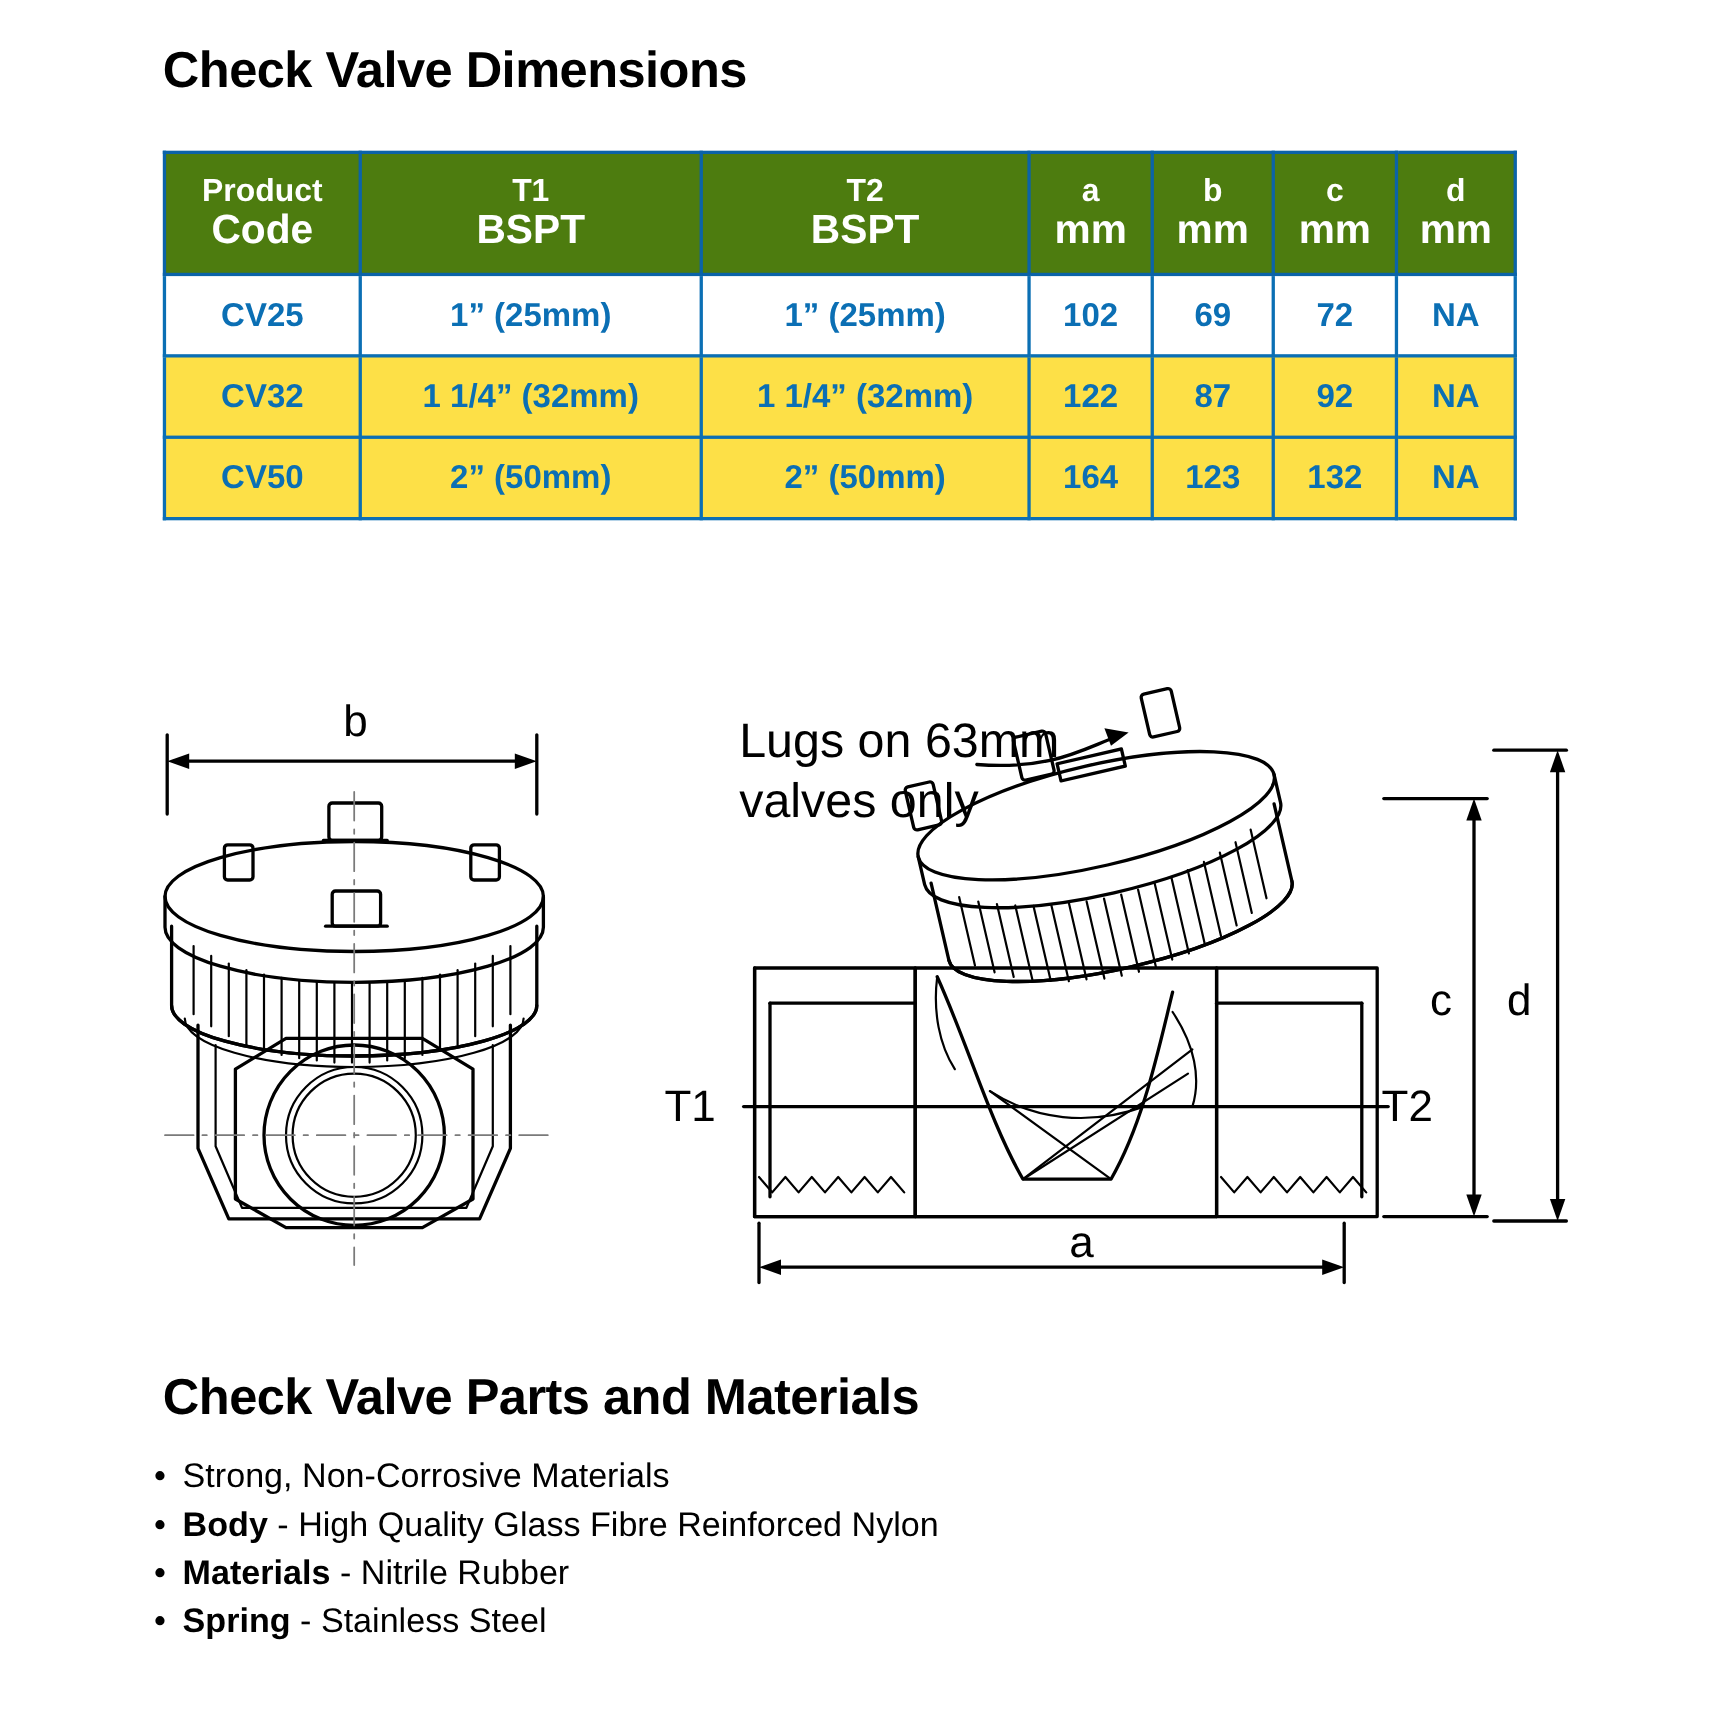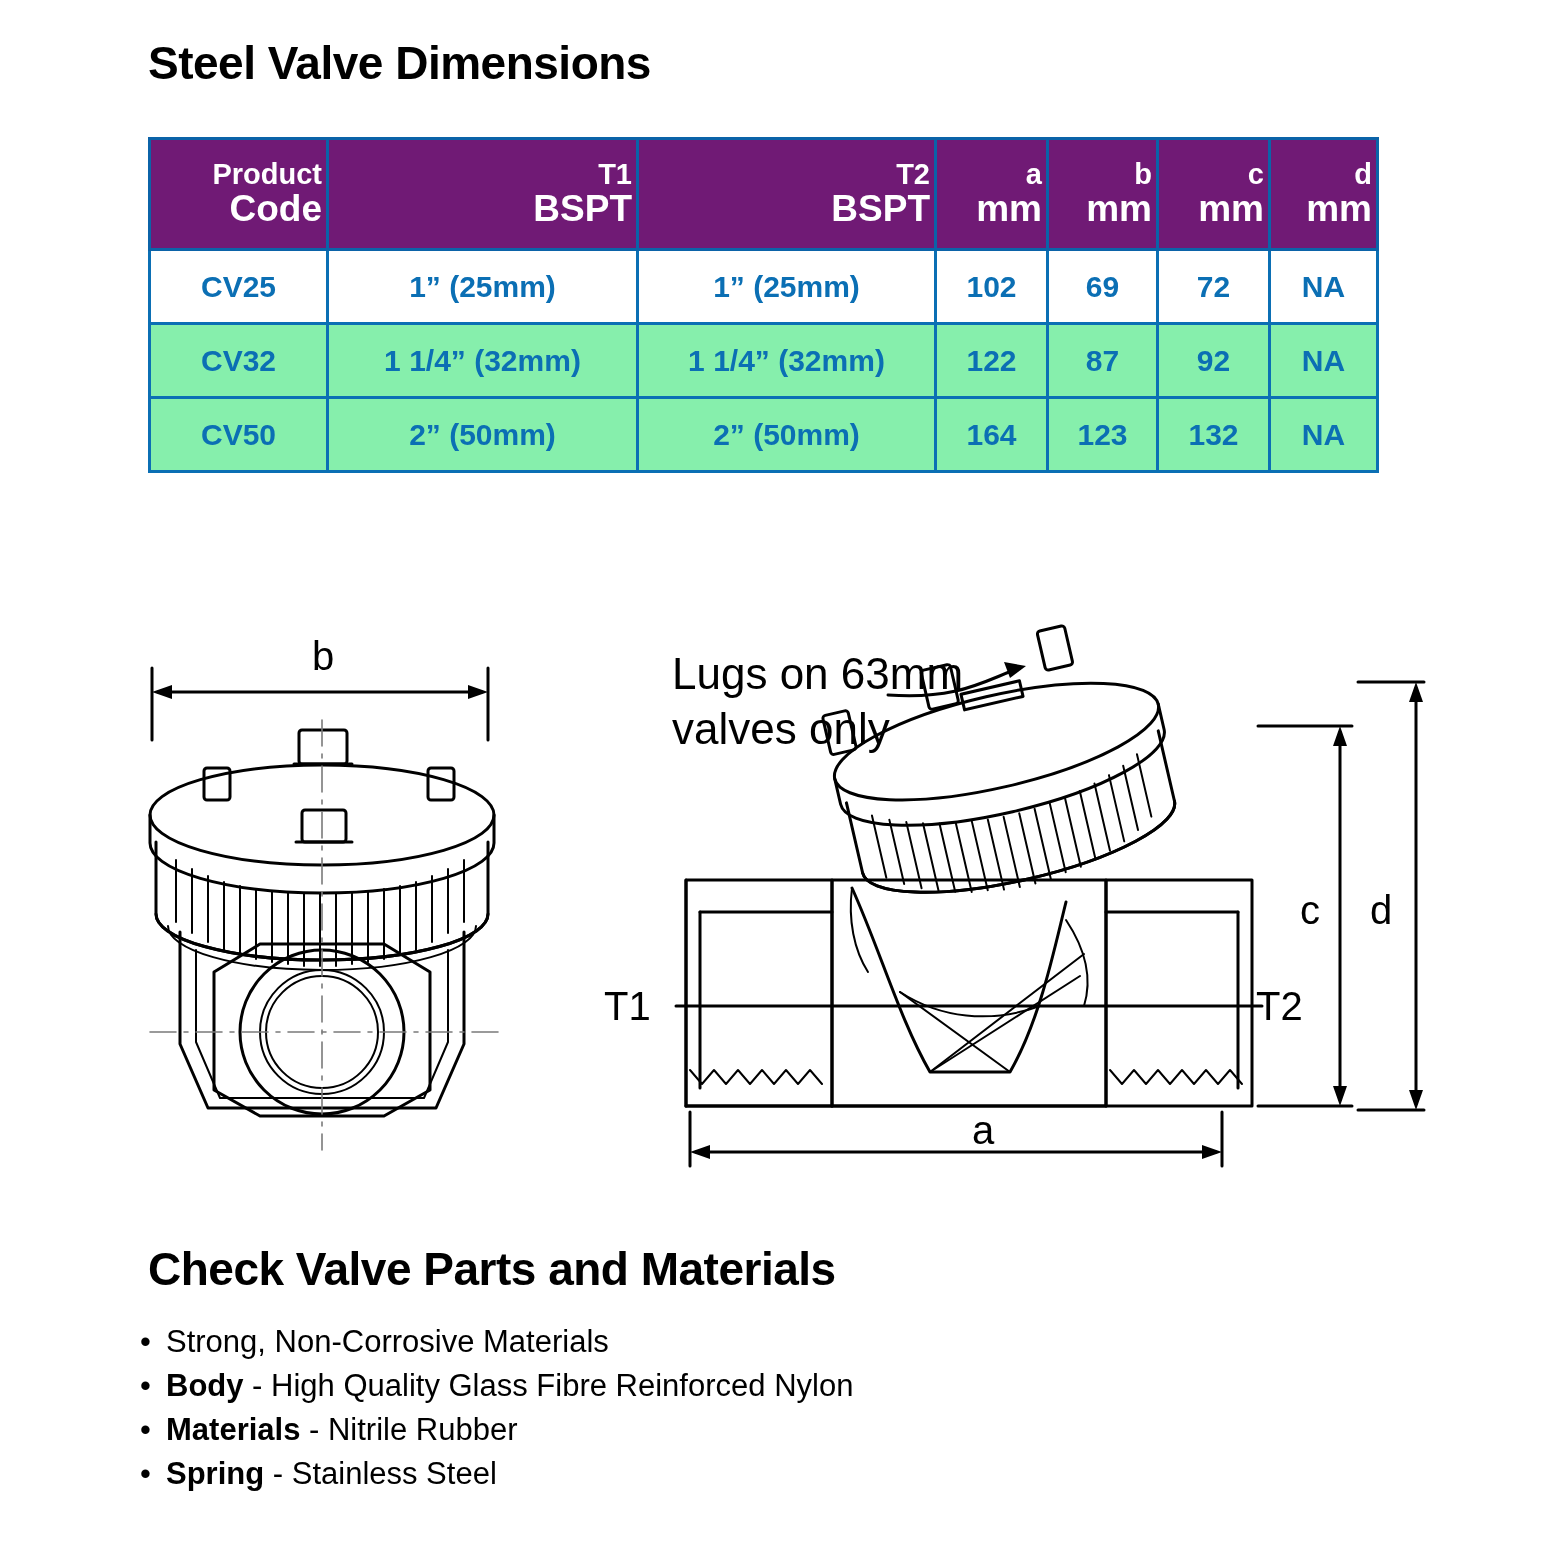--- a/index.html
+++ b/index.html
@@ -48,35 +48,34 @@
     border: 3px solid #0b6fb4;
     text-align: center;
     font-weight: bold;
     font-size: 30px;
     color: #0b6fb4;
     padding: 0;
     height: 71px;
     line-height: 1.05;
   }
   table.dims thead th {
-    background: #701a75;
+    background: #4d7c0f;
     color: #ffffff;
     font-size: 29px;
     height: 108px;
     border-color: #0b63a8;
     padding: 0 4px;
-    text-align: right;
   }
   table.dims thead th .sub {
     display: block;
     font-size: 37px;
     font-weight: bold;
   }
   tr.alt td {
-    background: #86efac;
+    background: #fde047;
   }
   .col-code { width: 178px; }
   .col-t1 { width: 310px; }
   .col-t2 { width: 298px; }
   .col-a { width: 112px; }
   .col-b { width: 110px; }
   .col-c { width: 112px; }
   .col-d { width: 108px; }
 
   
@@ -117,21 +116,21 @@
     display: inline-block;
     width: 26px;
   }
   .parts-list b { font-weight: bold; }
 </style>
 </head>
 <body>
 
 <div class="page">
 
-  <div class="title" id="dims-title">Steel Valve Dimensions</div>
+  <div class="title" id="dims-title">Check Valve Dimensions</div>
 
   <div class="table-wrap">
     <table class="dims">
       <colgroup>
         <col class="col-code">
           <col class="col-t1">
           <col class="col-t2">
         <col class="col-a">
           <col class="col-b">
           <col class="col-c">

